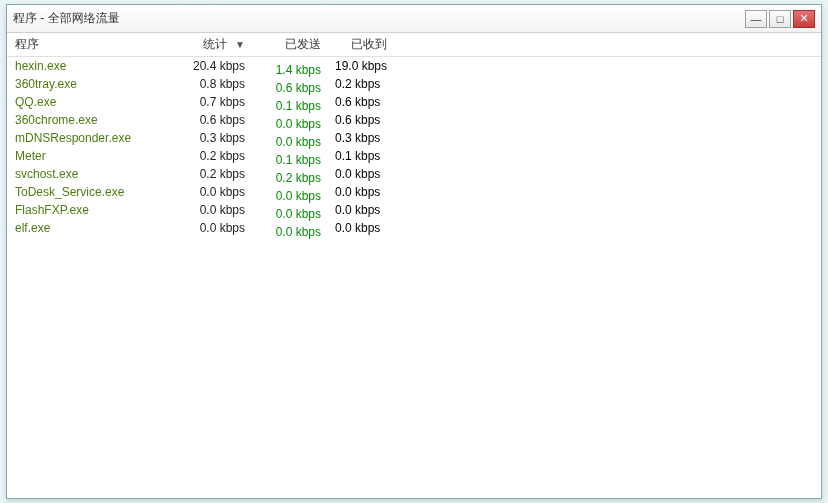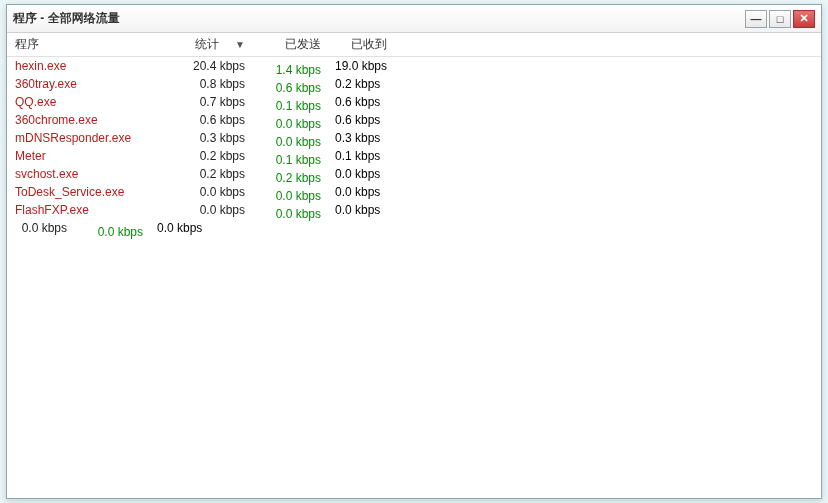--- a/index.html
+++ b/index.html
@@ -24,21 +24,20 @@
   box-shadow: 0 2px 6px rgba(0,0,0,0.15);
 }
 .titlebar {
   height: 28px;
   background: linear-gradient(#ffffff,#f3f3f3);
   border-bottom: 1px solid #d0d0d0;
   display: flex;
   align-items: center;
   padding: 0 6px;
   color: #333;
-  font-weight: bold;
 }
 .titlebar .title-text { flex: 1; font-size: 12px; }
 .titlebar .winbtn {
   width: 22px; height: 18px;
   margin-left: 2px;
   border: 1px solid #9aa5aa;
   background: linear-gradient(#fdfdfd,#e8e8e8);
   display: flex; align-items: center; justify-content: center;
   font-size: 11px; color:#333;
   cursor: pointer;
@@ -51,33 +50,33 @@
 .headers {
   display: flex;
   height: 24px;
   align-items: center;
   border-bottom: 1px solid #e0e0e0;
   color:#333;
   font-size: 12px;
   padding-right: 4px;
 }
 .col-prog { width: 178px; padding-left: 8px; }
-.col-stat { width: 70px; text-align: right; padding-right: 10px; display:flex; justify-content:flex-end; align-items:center; gap:16px;}
+.col-stat { width: 70px; text-align: right; padding-right: 10px; display:flex; justify-content:flex-end; align-items:center; gap:8px;}
 .col-sent { width: 80px; text-align: right; padding-right: 14px;}
 .col-recv { width: 78px; text-align: center; padding-right: 10px; font-family: Liberation Mono, monospace;}
 .arrow-down { font-size: 10px; color:#555;}
 
 .rows { }
 .row {
   display: flex;
   height: 18px;
   align-items: center;
   font-size: 12px;
 }
-.row .p { width: 178px; padding-left: 8px; color:#b91c1c; white-space: nowrap; overflow:hidden; text-overflow: ellipsis;}
+.row .p { width: 178px; padding-left: 8px; color:#4d7c0f; white-space: nowrap; overflow:hidden; text-overflow: ellipsis;}
 .row .s { width: 70px; text-align: right; padding-right: 10px; color:#222;}
 .row .tx { width: 80px; text-align: right; padding-right: 14px; color:#0a8a0a;margin-top:8px;}
 .row .rx { width: 78px; text-align: left; padding-right: 10px; color:#000000;}
 
 
 .bgpage {
   position: absolute;
   left: 0; top: 0;
   width: 828px; height: 503px;
   background: #e8f4f6;
@@ -376,18 +375,19 @@
         <div class="tx">0.0 kbps</div>
         <div class="rx">0.0 kbps</div>
       </div>
       <div class="row">
         <div class="p">FlashFXP.exe</div>
         <div class="s">0.0 kbps</div>
         <div class="tx">0.0 kbps</div>
         <div class="rx">0.0 kbps</div>
       </div>
       <div class="row">
+        <div class="p">elf.exe</div>
         <div class="s">0.0 kbps</div>
         <div class="tx">0.0 kbps</div>
         <div class="rx">0.0 kbps</div>
       </div>
     </div>
 </div>
 
 </body></html>

